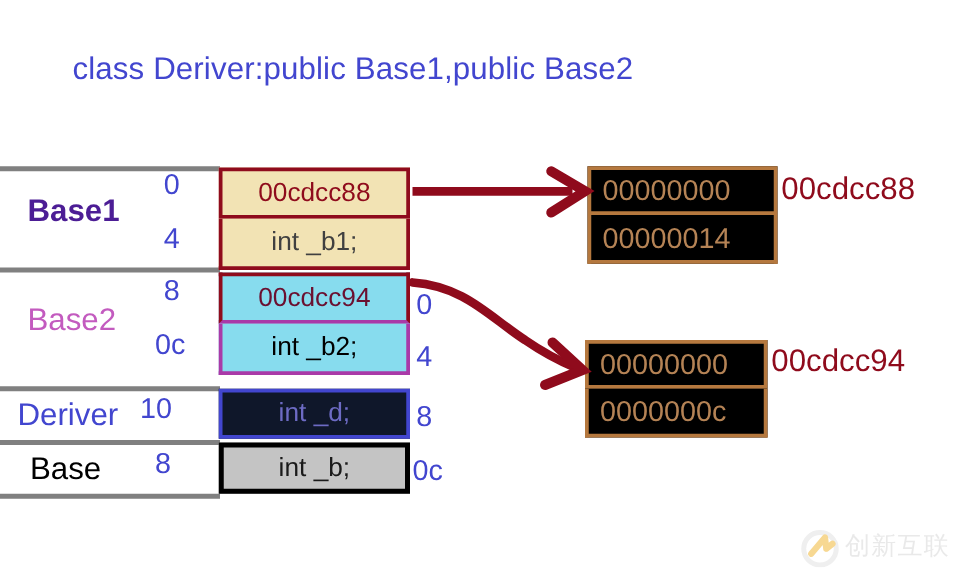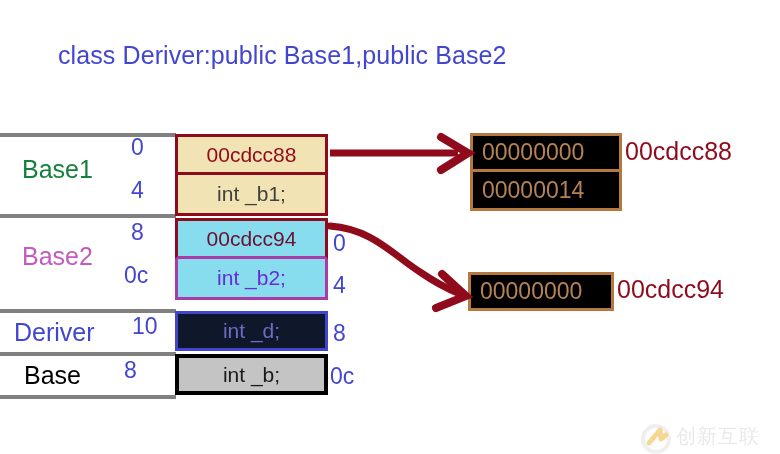--- a/index.html
+++ b/index.html
@@ -41,21 +41,21 @@
     height: 4px;
     background: #808080;
   }
 
   .cls-label {
     position: absolute;
     font-size: 25px;
     white-space: nowrap;
     text-align: left;
   }
-  .cls-base1 { color: #15803d; }
+  .cls-base1 { color: #4c1d95; font-weight: bold; }
   .cls-base2 { color: #c35bbf; }
   .cls-deriver { color: #4246cf; }
   .cls-base { color: #000000; }
 
   .off-left {
     position: absolute;
     font-size: 23px;
     color: #4246cf;
     white-space: nowrap;
     text-align: left;
@@ -103,21 +103,21 @@
     border: 3px solid #8f0b1c;
     border-bottom: 3px solid #a93aa8;
     color: #6b1030;
   }
   .mem-b2 {
     top: 259px;
     height: 41px;
     background: #87dcee;
     border: 3px solid #a93aa8;
     border-top: none;
-    color: #6d28d9;
+    color: #000000;
   }
   .mem-d {
     top: 311px;
     height: 40px;
     background: #0f172a;
     border: 3px solid #4246cf;
     color: #6d6bc4;
   }
   .mem-b {
     top: 354px;
@@ -197,40 +197,41 @@
 
   <div class="cls-label cls-base1" style="left:22px; top:155px;">Base1</div>
   <div class="cls-label cls-base2" style="left:22px; top:242px;">Base2</div>
   <div class="cls-label cls-base" style="left:24px; top:361px;">Base</div>
   <div class="cls-label cls-deriver" style="left:14px; top:318px;">Deriver</div>
 
   <div class="off-left" style="left:131px; top:134px;">0</div>
   <div class="off-left" style="left:131px; top:177px;">4</div>
   <div class="off-left" style="left:131px; top:219px;">8</div>
   <div class="off-left" style="left:124px; top:262px;">0c</div>
-  <div class="off-left" style="left:132px; top:313px;">10</div>
+  <div class="off-left" style="left:112px; top:313px;">10</div>
   <div class="off-left" style="left:124px; top:357px;">8</div>
 
   <div class="mem-cell mem-b1vptr">00cdcc88</div>
   <div class="mem-cell mem-b1">int _b1;</div>
   <div class="mem-cell mem-b2vptr">00cdcc94</div>
   <div class="mem-cell mem-b2">int _b2;</div>
   <div class="mem-cell mem-d">int _d;</div>
   <div class="mem-cell mem-b">int _b;</div>
 
   <div class="off-right" style="left:333px; top:230px;">0</div>
   <div class="off-right" style="left:333px; top:272px;">4</div>
   <div class="off-right" style="left:333px; top:320px;">8</div>
   <div class="off-right" style="left:330px; top:363px;">0c</div>
 
   <div class="vt-box vt1-r0">00000000</div>
   <div class="vt-box vt1-r1">00000014</div>
   <div class="vt-addr vt-addr-1">00cdcc88</div>
 
   <div class="vt-box vt2-r0">00000000</div>
+  <div class="vt-box vt2-r1">0000000c</div>
   <div class="vt-addr vt-addr-2">00cdcc94</div>
 
   <svg class="arrows" viewBox="0 0 780 454">
     <g fill="none" stroke="#8f0b1c" stroke-width="7" stroke-linecap="butt">
 
       <path d="M 330 153 L 458 153"></path>
     </g>
     <path d="M 441 137 L 468 153 L 441 170" fill="none" stroke="#8f0b1c" stroke-width="8" stroke-linecap="round" stroke-linejoin="miter"></path>
 
     <path d="M 330 226 C 372 229, 392 254, 420 272 C 436 283, 448 289, 460 294" fill="none" stroke="#8f0b1c" stroke-width="7" stroke-linecap="round"></path>

